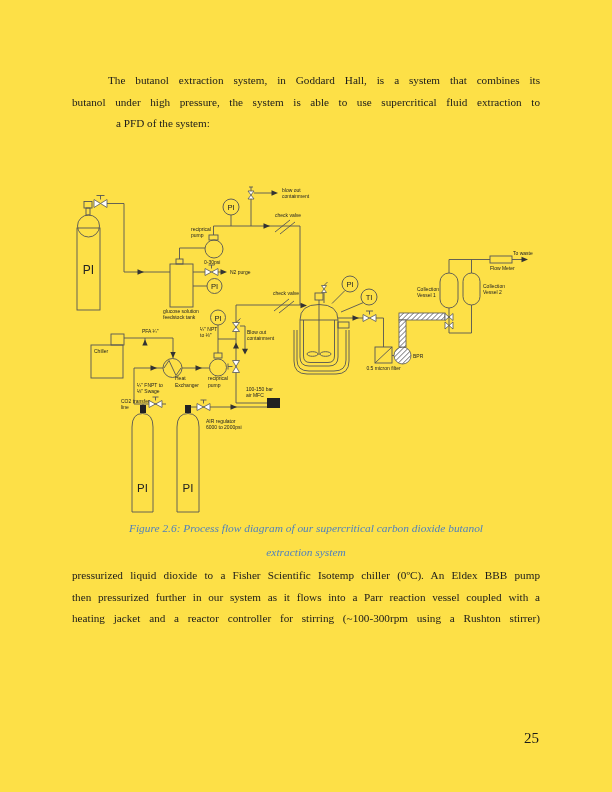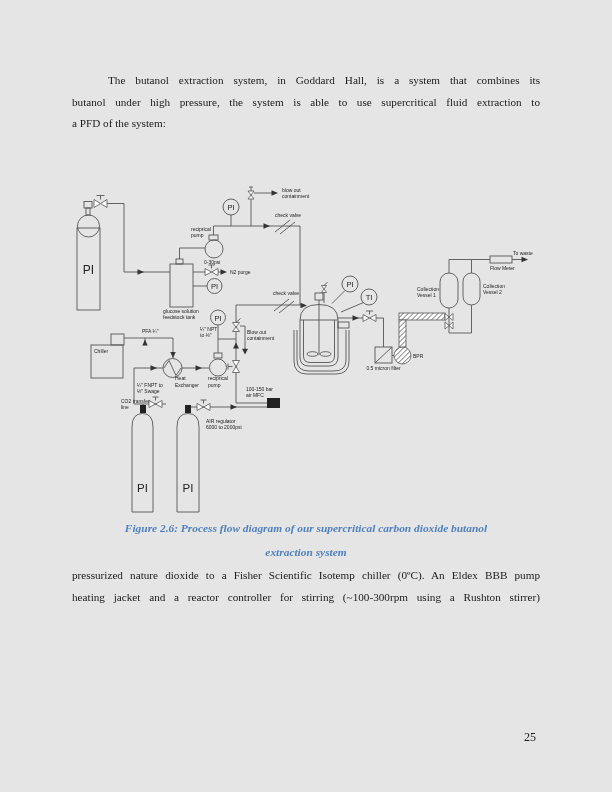--- a/index.html
+++ b/index.html
@@ -1,24 +1,24 @@
 <!DOCTYPE html>
 <html><head>
 <meta charset="utf-8">
 <style>
   html,body{margin:0;padding:0;background:#888;}
-  #page{position:relative;width:612px;height:792px;background:#e5e5e5;margin:0 auto;overflow:hidden;
+  #page{position:relative;width:612px;height:792px;background:#fde047;margin:0 auto;overflow:hidden;
         font-family:"Liberation Serif",serif;color:#1a1a1a;}
   .para{position:absolute;left:72px;width:468px;font-size:11.2px;line-height:21.6px;}
   .jline{text-align:justify;text-align-last:justify;white-space:normal;}
   .jline.first{padding-left:36px;}
-  .jline.last{text-align:right;text-align-last:left;}
+  .jline.last{text-align:right;text-align-last:left;margin-left:44px;}
   #figcap{position:absolute;left:72px;width:468px;top:516px;text-align:center;
-          font-style:italic;font-weight:bold;font-size:11.4px;line-height:24px;}
-  #pagenum{position:absolute;left:524px;top:730px;font-size:12px;}
+          font-style:italic;font-weight:normal;font-size:11.4px;line-height:24px;}
+  #pagenum{position:absolute;left:524px;top:730px;font-size:15px;}
   #pfd{position:absolute;left:60px;top:176px;}
   .pl{fill:none;stroke:#555;stroke-width:0.9;}
   .vt{fill:#fff;stroke:#555;stroke-width:0.8;}
   .ar{fill:#333;stroke:none;}
   .hb{fill:url(#hatch);stroke:#555;stroke-width:0.8;}
   text{font-family:"Liberation Sans",sans-serif;fill:#222;}
   .lb{font-size:5px;}
   .gz{font-size:7.6px;}
   .cy{font-size:11.5px;}
 </style>
@@ -247,18 +247,19 @@
       <text x="453" y="78.5" class="lb">To waste</text>
     </g>
   </svg>
 
   <div id="figcap" style="color: rgb(79, 129, 189);">
     <div>Figure 2.6: Process flow diagram of our supercritical carbon dioxide butanol</div>
     <div>extraction system</div>
   </div>
 
   <div class="para" style="top:565px">
-    <div class="jline">pressurized nature dioxide to a Fisher Scientific Isotemp chiller (0ºC). An Eldex BBB pump</div>
+    <div class="jline">pressurized liquid dioxide to a Fisher Scientific Isotemp chiller (0ºC). An Eldex BBB pump</div>
+    <div class="jline">then pressurized further in our system as it flows into a Parr reaction vessel coupled with a</div>
     <div class="jline">heating jacket and a reactor controller for stirring (~100-300rpm using a Rushton stirrer)</div>
   </div>
 
   <div id="pagenum">25</div>
 </div>
 
 </body></html>

